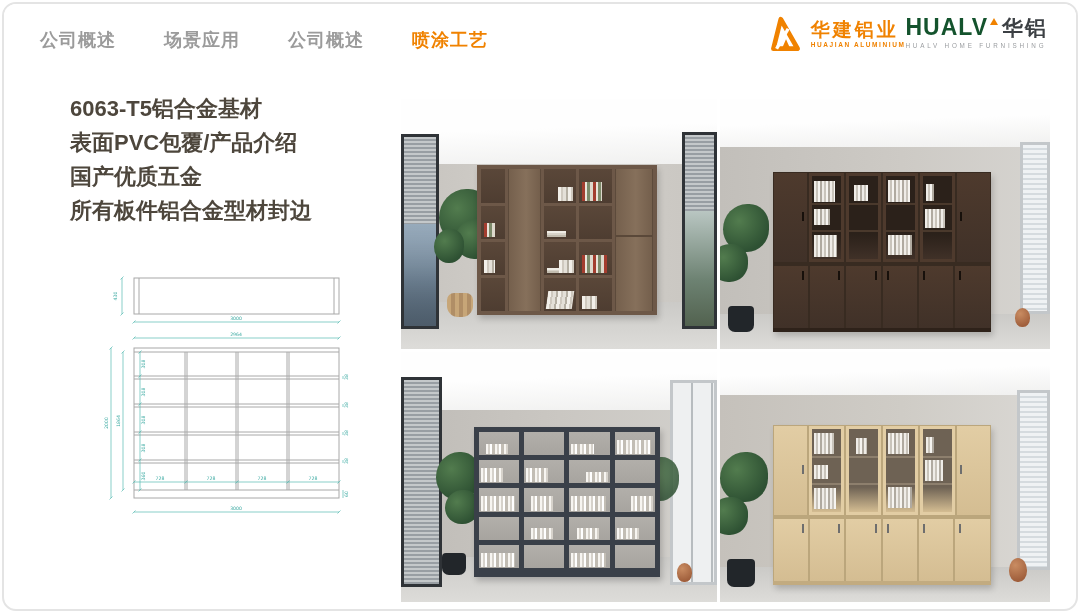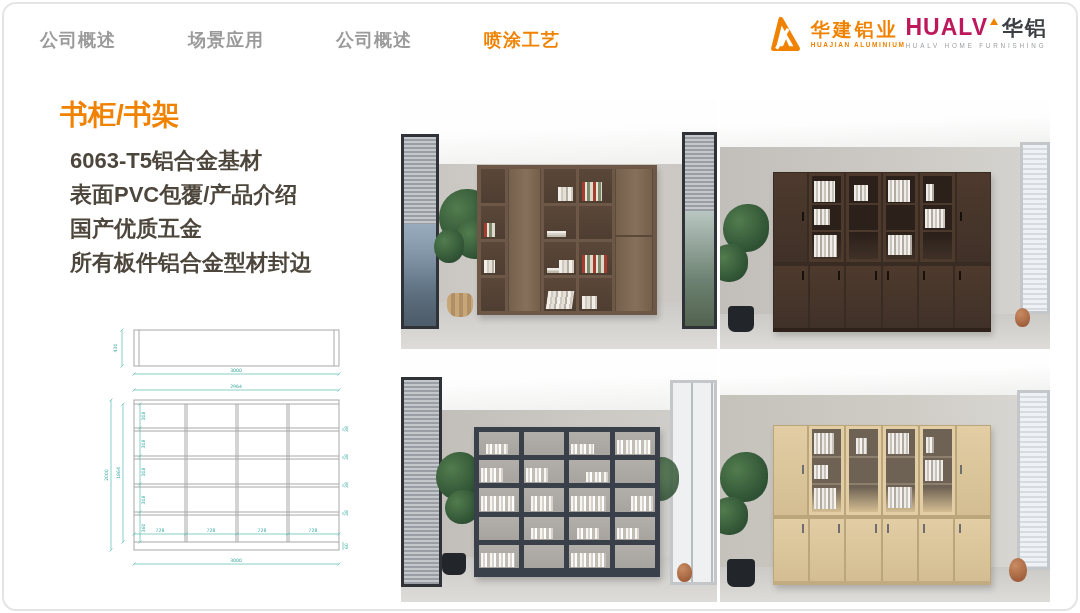--- a/index.html
+++ b/index.html
@@ -1,30 +1,30 @@
 <!DOCTYPE html>
 <html><head>
 <meta charset="utf-8">
 <style>
   html,body{margin:0;padding:0;background:#fff;font-family:"Liberation Sans","DejaVu Sans",sans-serif;}
   .slide{position:relative;width:1076px;height:609px;margin:2px;background:#fff;border:2px solid #e4e4e4;border-radius:14px;overflow:hidden;box-sizing:border-box;}
 
   
   .hdr{position:absolute;left:0;top:0;right:0;height:72px;background:#fff;}
-  .nav{position:absolute;left:36px;top:24px;display:flex;gap:72px;white-space:nowrap;}
+  .nav{position:absolute;left:36px;top:24px;display:flex;gap:48px;white-space:nowrap;}
   .nav .itm{font-size:18px;font-weight:bold;color:#9b9b9b;cursor:pointer;letter-spacing:1px;}
   .nav .itm.active{color:#f08200;}
   .logos{position:absolute;right:28px;top:12px;display:flex;align-items:flex-start;}
   .hj{display:flex;align-items:center;gap:6px;}
   .hj .txt{display:flex;flex-direction:column;line-height:1;}
   .hj .cn{font-size:19px;font-weight:bold;color:#f08200;letter-spacing:3px;}
   .hj .en{font-size:6.5px;font-weight:bold;color:#f08200;letter-spacing:1.6px;margin-top:3px;}
   .hl{display:flex;flex-direction:column;line-height:1;}
   .hl .row{display:flex;align-items:baseline;gap:6px;}
-  .hl .wm{font-size:23px;font-weight:800;color:#be185d;letter-spacing:1px;}
+  .hl .wm{font-size:23px;font-weight:800;color:#14532d;letter-spacing:1px;}
   .hl .mark{width:0;height:0;border-left:4px solid transparent;border-right:4px solid transparent;border-bottom:7px solid #f08200;align-self:flex-start;margin:2px -2px 0 -4px;}
   .hl .cn2{font-size:21px;font-weight:bold;color:#3c4044;letter-spacing:2px;}
   .hl .sub{font-size:6.3px;color:#9a9da0;letter-spacing:2.8px;margin-top:4px;}
 
   
   .left{position:absolute;left:0;top:88px;width:397px;padding-left:56px;box-sizing:border-box;}
   .title{font-size:28px;font-weight:bold;color:#f08200;margin:4px 0 10px 0;}
   .specs{font-size:22px;font-weight:600;color:#4d463c;line-height:34px;margin-left:10px;}
   .drawing{display:block;margin:40px 0 0 44px;}
 
@@ -119,21 +119,20 @@
           <span class="wm">HUALV</span>
           <span class="mark"></span>
           <span class="cn2">华铝</span>
         </div>
         <span class="sub">HUALV HOME FURNISHING</span>
       </div>
     </div>
   </div>
 
   <div class="left">
-    <div class="title">书柜/书架</div>
     <div class="specs">
       <div>6063-T5铝合金基材</div>
       <div>表面PVC包覆/产品介绍</div>
       <div>国产优质五金</div>
       <div>所有板件铝合金型材封边</div>
     </div>
 
     <svg class="drawing" width="272" height="260" viewBox="0 0 272 260">
 
       <g stroke="#a8a8a8" fill="#ffffff" stroke-width="1">

